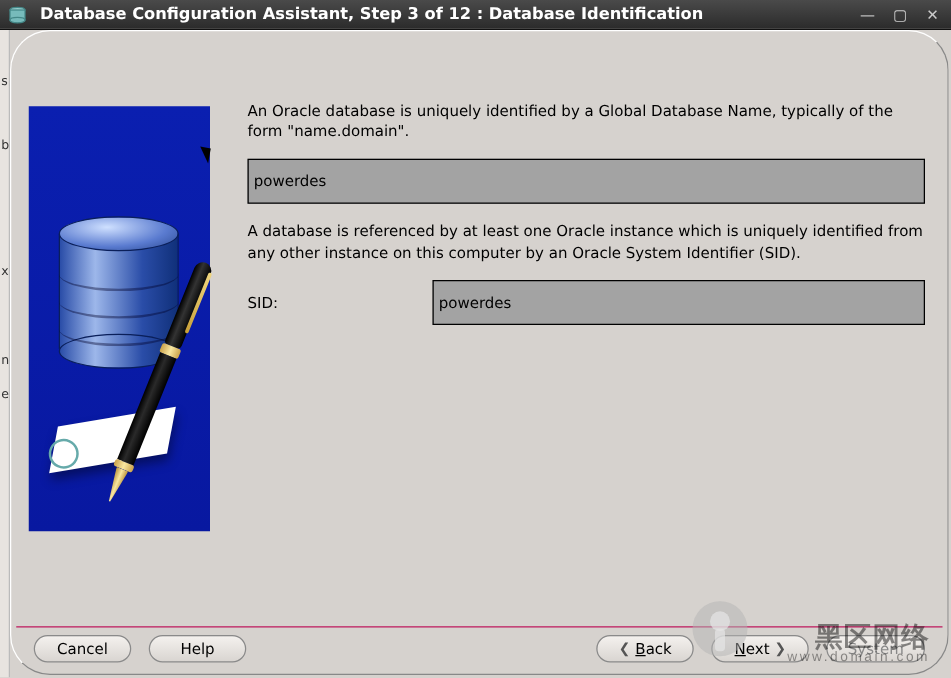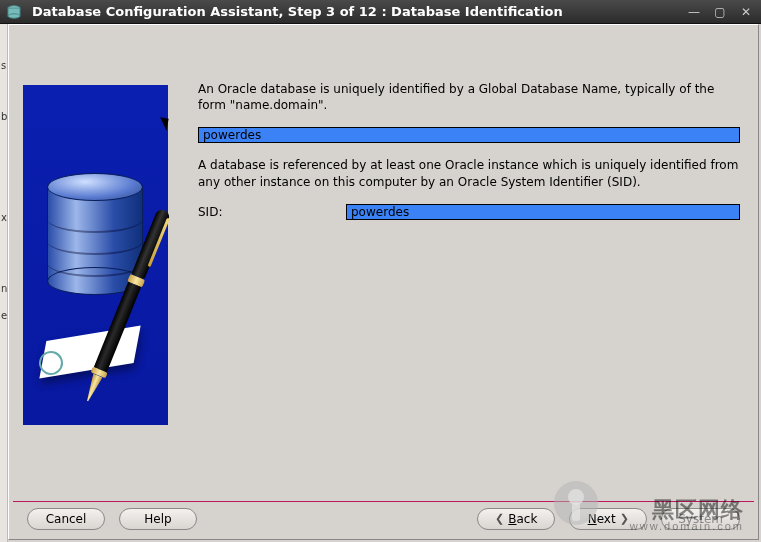--- a/index.html
+++ b/index.html
@@ -52,20 +52,21 @@
   .left-strip span { display:block; padding-left:1px; }
   .window {
     position: absolute;
     left: 8px; top: 24px;
     width: 751px; height: 516px;
     background: #d6d2ce;
     border-left: 1px solid #fff;
     border-top: 1px solid #fff;
     border-right: 1px solid #888;
     border-bottom: 1px solid #888;
+    border-radius: 32px;
   }
   .content {
     position: absolute;
     left: 4px; top: 4px; right: 4px; bottom: 40px;
     display: flex;
   }
   .imagecol {
     width: 165px;
     padding: 56px 10px 0 10px;
     position: relative;
@@ -139,23 +140,23 @@
   .formcol {
     flex: 1;
     padding: 52px 14px 0 20px;
     color: #000;
   }
   .para { margin: 0 0 14px 0; line-height: 1.35; }
   .row { display: flex; align-items: center; margin-bottom: 14px; }
   .lbl { width: 148px; }
   .txt {
     flex: 1;
-    height: 16px;
+    height: 36px;
     border: 1px solid #000;
-    background: #3b82f6;
+    background: #a3a3a3;
     font: inherit;
     padding: 1px 4px;
   }
   .btnbar {
     position: absolute;
     left: 4px; right: 4px; bottom: 4px;
     height: 34px;
     border-top: 1px solid #be185d;
     display: flex;
     align-items: center;

